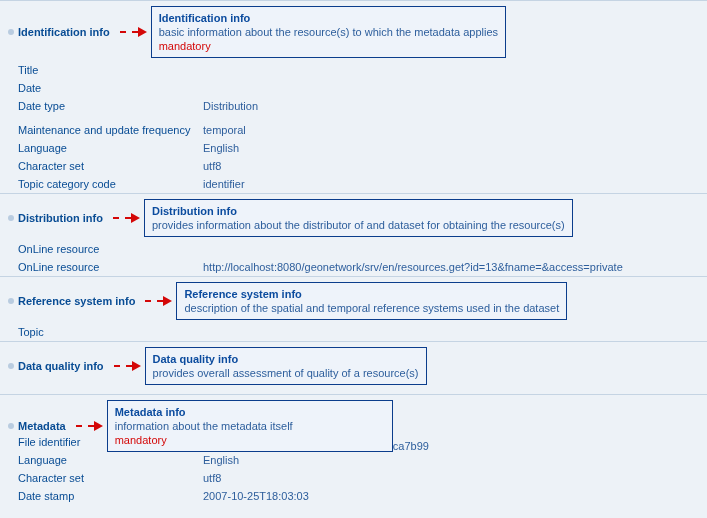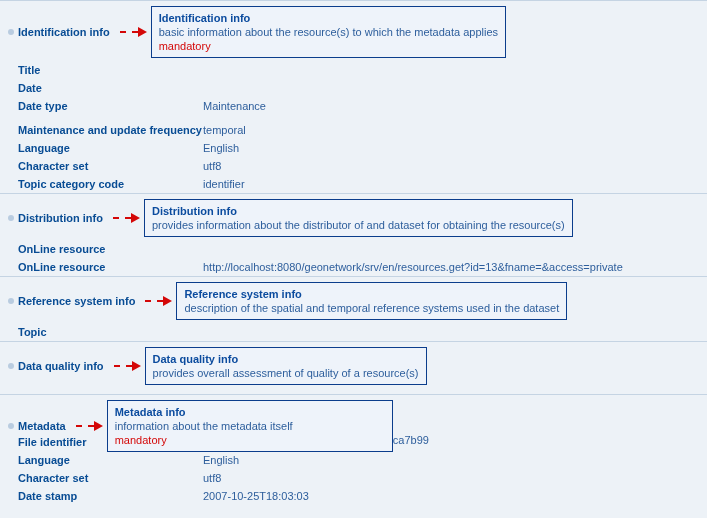--- a/index.html
+++ b/index.html
@@ -1,30 +1,30 @@
 <!DOCTYPE html>
 <html><head>
 <meta charset="utf-8">
 <style>
 body{margin:0;font-family:Verdana,Arial,sans-serif;font-size:11px;background:#EDF2F7;width:707px;color:#084C94}
 .section{border-top:1px solid #c5d4e3}
 .row{display:flex;padding:3px 0 3px 18px}
-.label{width:185px;font-weight:bold;color:#084C94;flex-shrink:0}
+.label{width:185px;font-weight:normal;color:#084C94;flex-shrink:0}
 .value{color:#2D5E9C;flex:1;overflow:hidden;text-overflow:clip;white-space:nowrap}
 .section-title-row{display:flex;align-items:center;padding:5px 0 3px 8px}
 .dot{width:6px;height:6px;background:#B9CCE0;border-radius:50%;margin-right:4px;flex-shrink:0}
 .section-title{font-weight:bold;color:#084C94;padding-right:6px}
 .arrow{display:flex;align-items:center;margin:0 4px}
 .dash{width:18px;border-top:2px dashed #D40808;height:0}
 .tri{width:0;height:0;border-top:5px solid transparent;border-bottom:5px solid transparent;border-left:9px solid #D40808}
 .tooltip{background:#EEF3FA;border:1px solid #0B3D8C;padding:4px 7px;line-height:14px;position:relative;z-index:2}
 .tt-title{color:#0B4B9E;font-weight:bold}
 .tt-desc{color:#2D5E9C}
 .tt-mand{color:#D40808}
-.titlewrap{display:flex;align-items:center;flex:1}
+.titlewrap{display:flex;align-items:flex-end;flex:1}
 </style>
 </head>
 <body>
 
 <div class="section">
   <div class="section-title-row">
     <span class="dot"></span>
     <span class="section-title">Identification info</span>
     <span class="arrow">
         <span class="dash"></span>
@@ -39,21 +39,21 @@
   <div class="row">
       <span class="label">Title</span>
       <span class="value"></span>
     </div>
   <div class="row">
       <span class="label">Date</span>
       <span class="value"></span>
     </div>
   <div class="row">
       <span class="label">Date type</span>
-      <span class="value">Maintenance</span>
+      <span class="value">Distribution</span>
     </div>
   <div class="row">
     </div>
   <div class="row">
       <span class="label" style="white-space:normal">Maintenance and update frequency</span>
       <span class="value">temporal</span>
     </div>
   <div class="row">
       <span class="label">Language</span>
       <span class="value">English</span>

